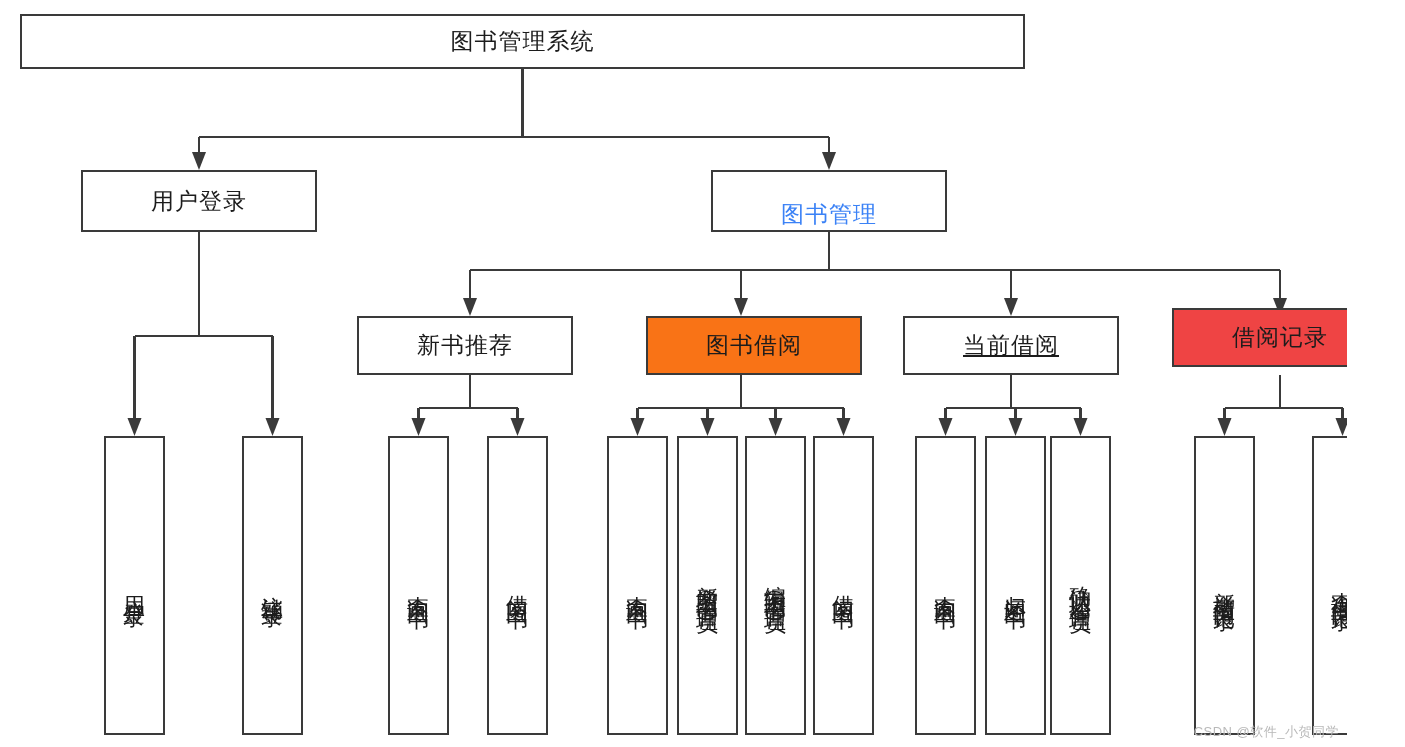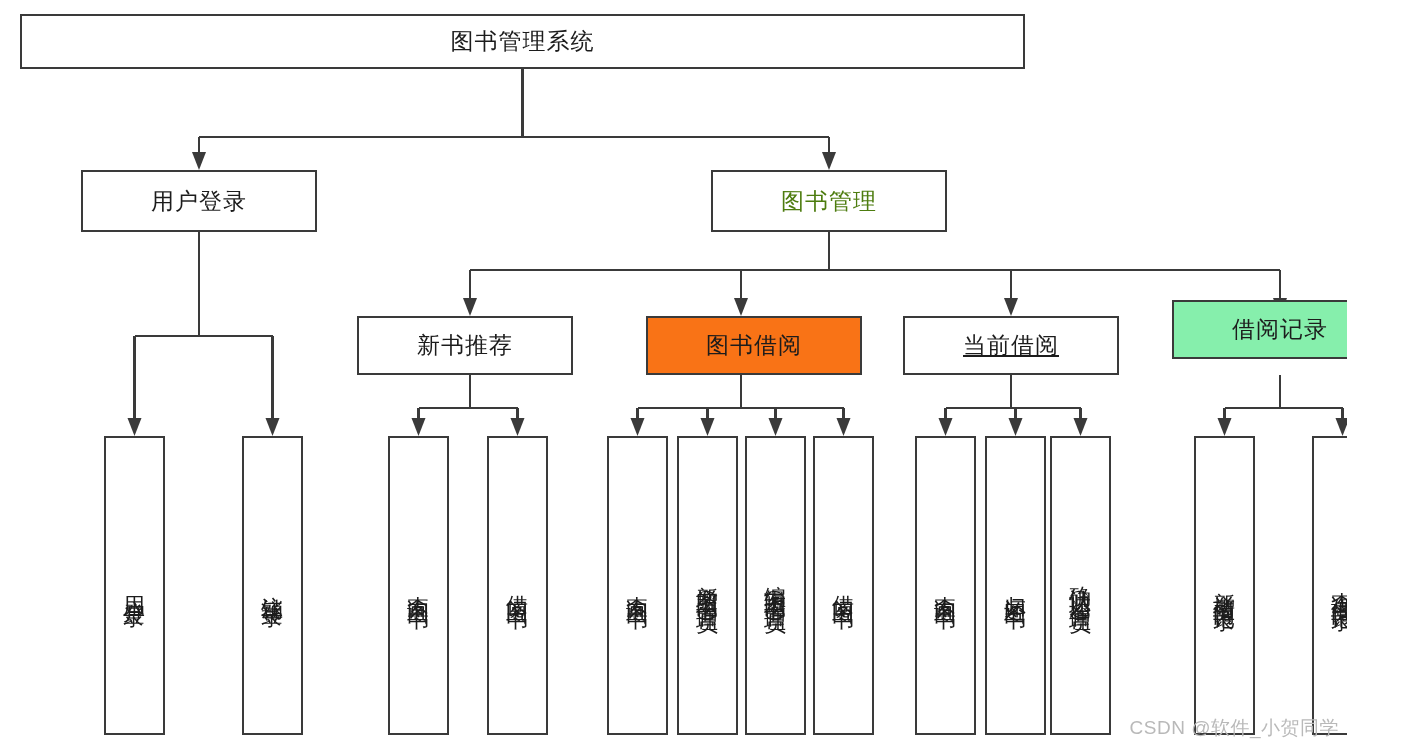--- a/index.html
+++ b/index.html
@@ -31,21 +31,21 @@
     line-height:1.05;
     white-space:nowrap;
     letter-spacing:4px;
   }
   .htext{white-space:nowrap;}
 
   #watermark{
     position:absolute;
     right:8px;
     bottom:6px;
-    font-size:19px;
+    font-size:13px;
     color:#b9b9b9;
     white-space:nowrap;
     letter-spacing:0.5px;
   }
 </style>
 </head>
 <body>
 
 <div id="stage">
   <svg id="edges" viewBox="0 0 1405 747">
@@ -102,33 +102,33 @@
       <line x1="1342.5" y1="408" x2="1342.5" y2="419" stroke="#3a3a3a" stroke-width="2.5" shape-rendering="crispEdges"></line>
       <path d="M 1335.5 418 L 1349.5 418 L 1342.5 436 Z" fill="#3a3a3a"></path>
     </svg>
   <div id="nodes">
       <div class="node h" style="left: 20px; top: 14px; width: 1005px; height: 55px; border-color: rgb(58, 58, 58); background: rgb(255, 255, 255); color: rgb(28, 28, 28);">
         <span class="htext">图书管理系统</span>
       </div>
       <div class="node h" style="left: 81px; top: 170px; width: 236px; height: 62px; border-color: rgb(58, 58, 58); background: rgb(255, 255, 255); color: rgb(28, 28, 28);">
         <span class="htext">用户登录</span>
       </div>
-      <div class="node h" style="left: 711px; top: 170px; width: 236px; height: 62px; border-color: rgb(58, 58, 58); background: rgb(255, 255, 255); color: #4d7c0f;">
+      <div class="node h" style="left: 711px; top: 170px; width: 236px; height: 62px; border-color: rgb(58, 58, 58); background: rgb(255, 255, 255); color: #3b82f6; align-items: flex-end;">
         <span class="htext">图书管理</span>
       </div>
       <div class="node h" style="left: 357px; top: 316px; width: 216px; height: 59px; border-color: rgb(58, 58, 58); background: rgb(255, 255, 255); color: rgb(28, 28, 28);">
         <span class="htext">新书推荐</span>
       </div>
       <div class="node h" style="left: 646px; top: 316px; width: 216px; height: 59px; border-color: rgb(58, 58, 58); background: #f97316; color: rgb(28, 28, 28);">
         <span class="htext">图书借阅</span>
       </div>
       <div class="node h" style="left: 903px; top: 316px; width: 216px; height: 59px; border-color: rgb(58, 58, 58); background: rgb(255, 255, 255); color: rgb(28, 28, 28); text-decoration: underline;">
         <span class="htext">当前借阅</span>
       </div>
-      <div class="node h" style="left: 1172px; top: 300px; width: 216px; height: 59px; border-color: rgb(58, 58, 58); background: #86efac; color: rgb(28, 28, 28);">
+      <div class="node h" style="left: 1172px; top: 308px; width: 216px; height: 59px; border-color: rgb(58, 58, 58); background: #ef4444; color: rgb(28, 28, 28);">
         <span class="htext">借阅记录</span>
       </div>
       <div class="node v" style="left: 104px; top: 436px; width: 61px; height: 299px; border-color: rgb(58, 58, 58); background: rgb(255, 255, 255); color: rgb(28, 28, 28);">
         <span class="vtext">用户登录</span>
       </div>
       <div class="node v" style="left: 242px; top: 436px; width: 61px; height: 299px; border-color: rgb(58, 58, 58); background: rgb(255, 255, 255); color: rgb(28, 28, 28);">
         <span class="vtext">注销登录</span>
       </div>
       <div class="node v" style="left: 388px; top: 436px; width: 61px; height: 299px; border-color: rgb(58, 58, 58); background: rgb(255, 255, 255); color: rgb(28, 28, 28);">
         <span class="vtext">查询图书</span>

